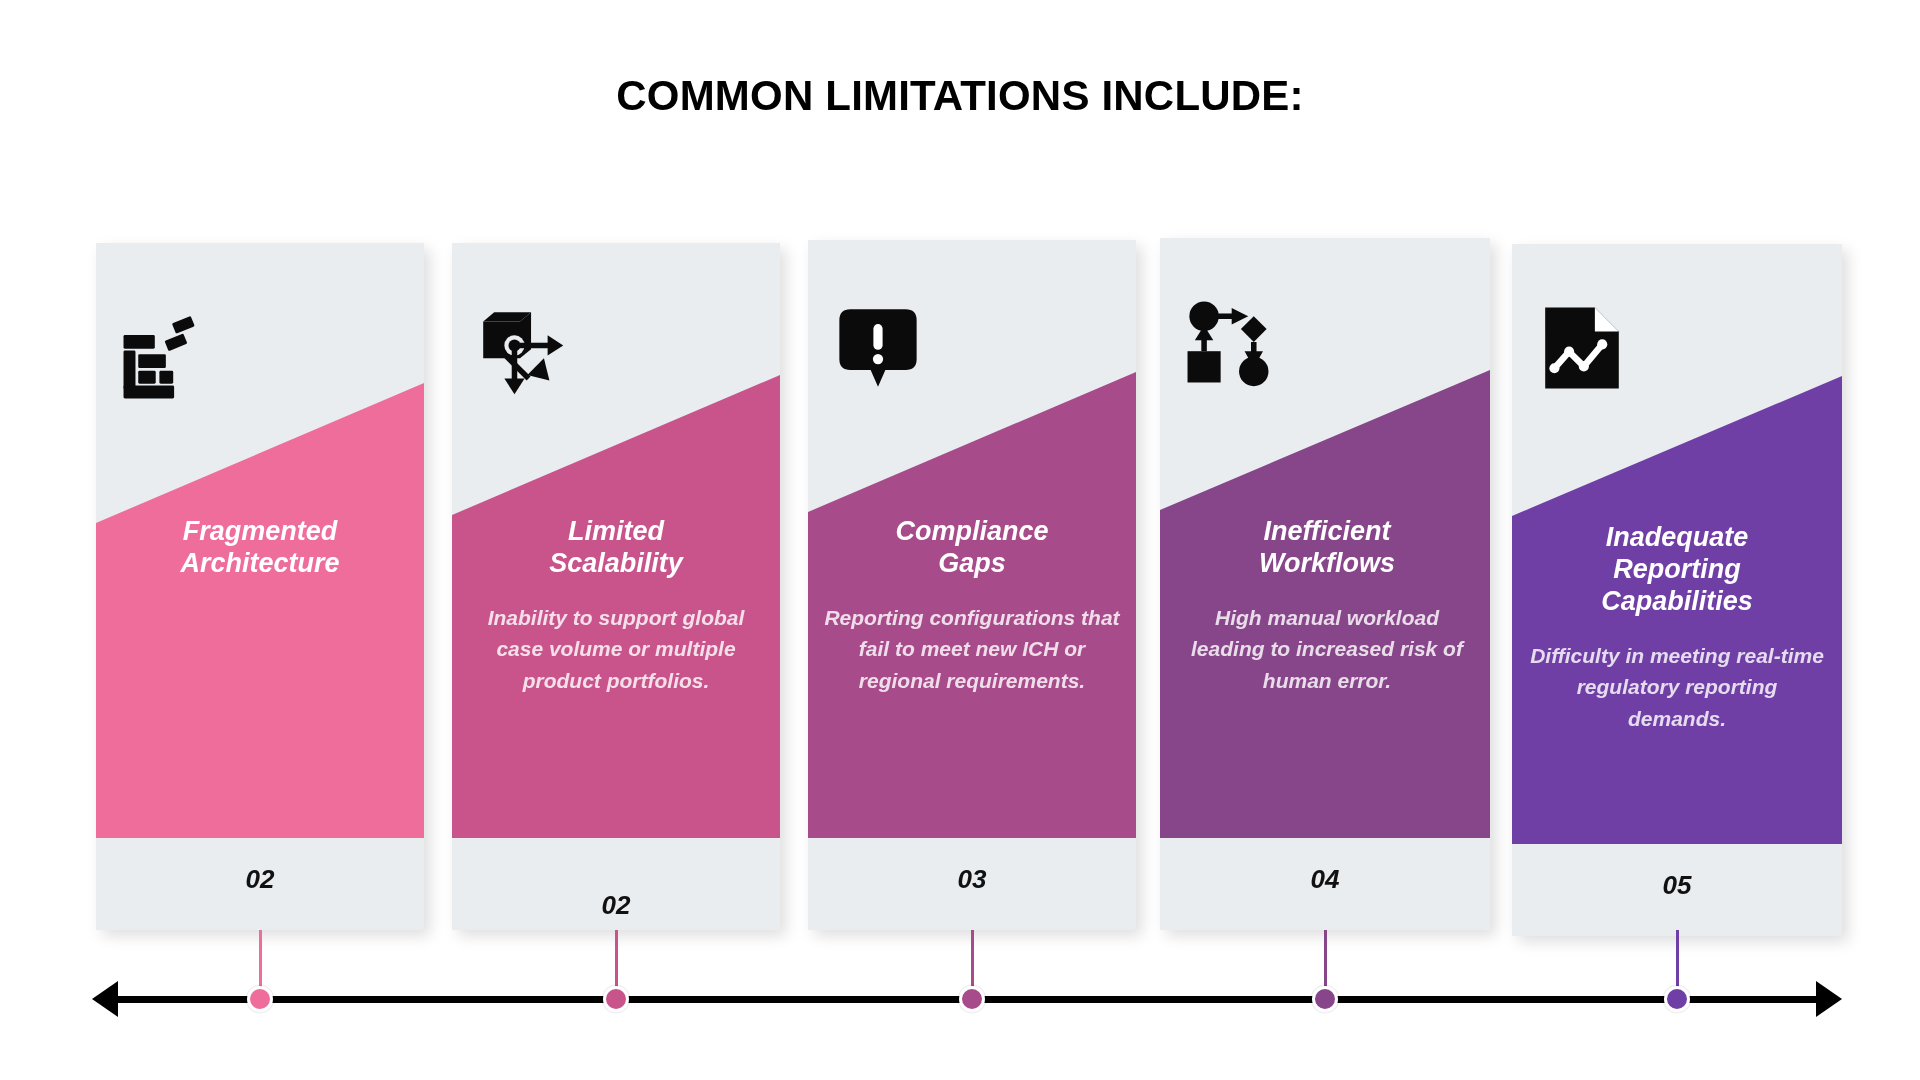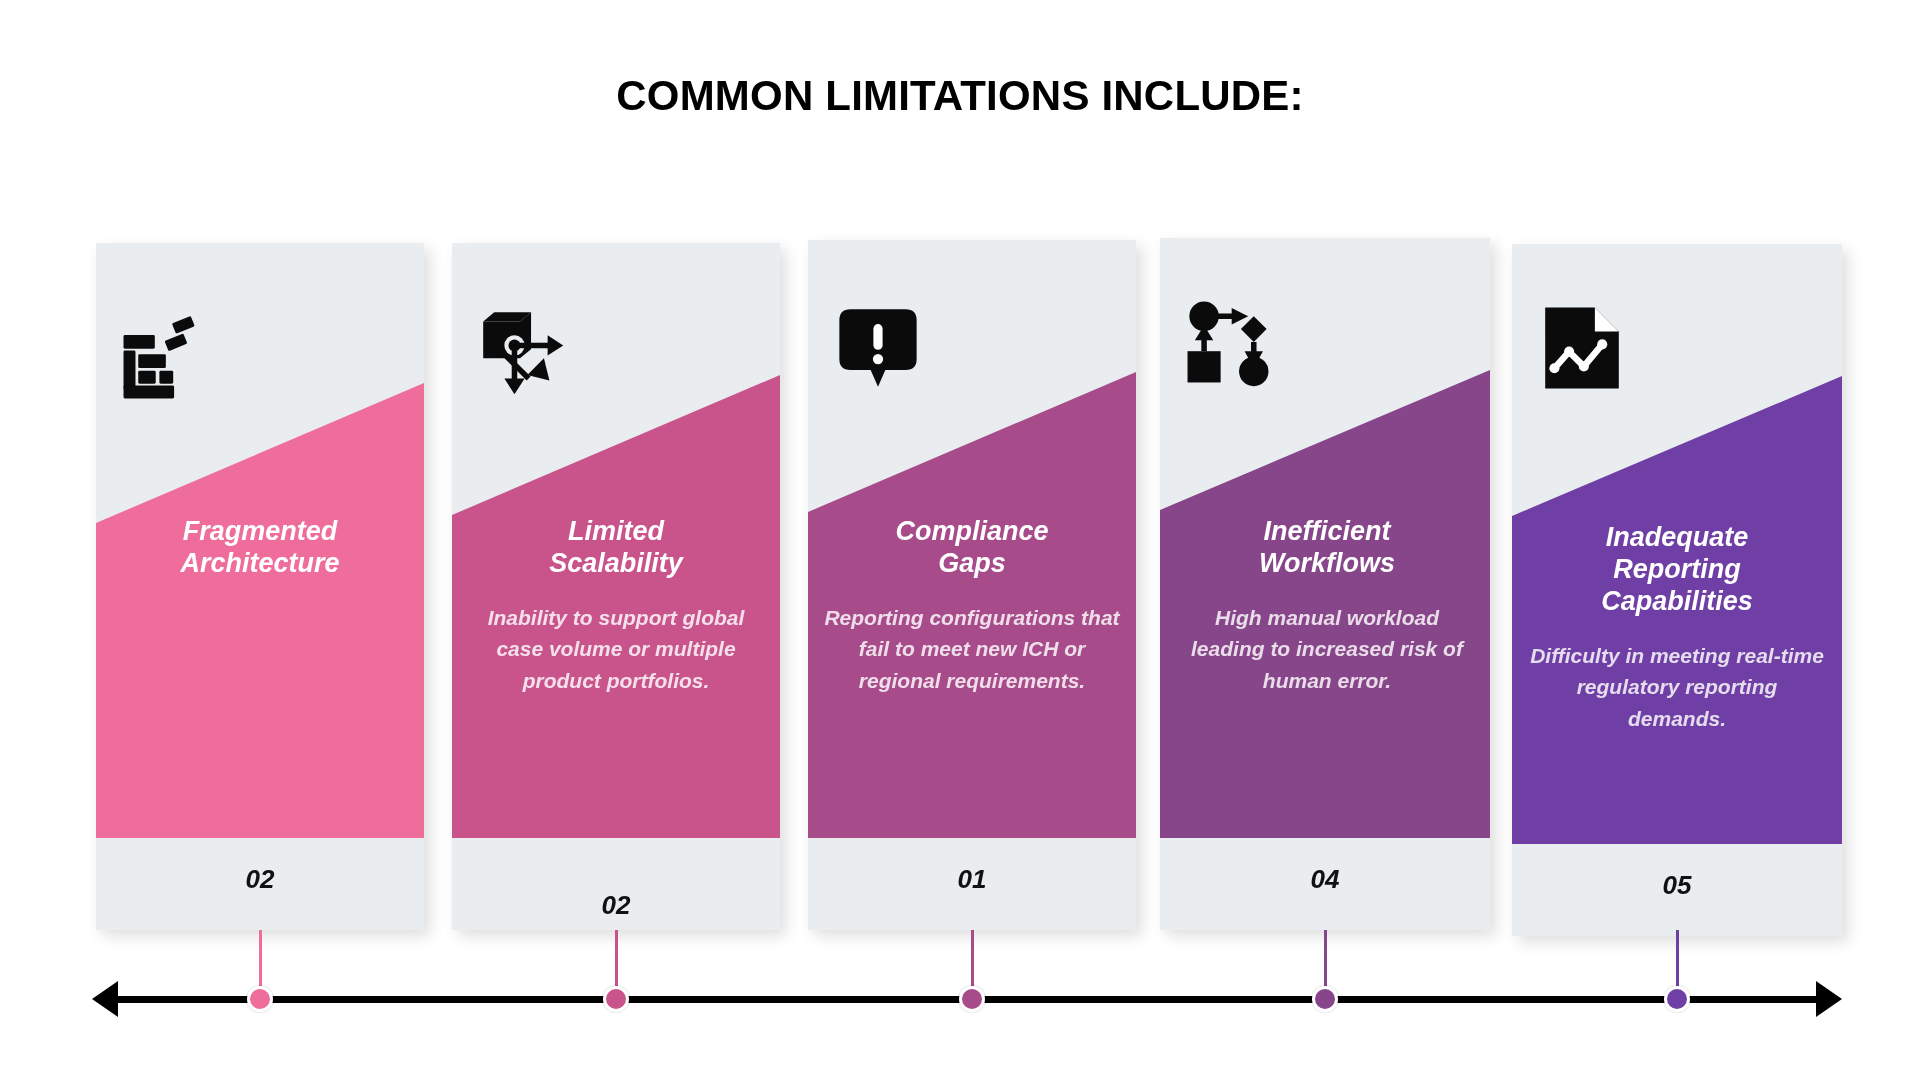--- a/index.html
+++ b/index.html
@@ -182,21 +182,21 @@
       <path d="M8 20 q0-12 12-12 h60 q12 0 12 12 v42 q0 12 -12 12 H58 L50 92 L42 74 H20 q-12 0 -12 -12 Z"></path>
       <rect x="45" y="24" width="10" height="28" rx="5" fill="#ffffff"></rect>
       <circle cx="50" cy="62" r="5.6" fill="#ffffff"></circle>
     </svg>
         </div>
         <div class="card-text" style="top: 276px;">
           <div class="card-title">Compliance
 Gaps</div>
           <div class="card-desc">Reporting configurations that fail to meet new ICH or regional requirements.</div>
         </div>
-        <div class="card-number" style="top: 624px;">01</div>
+        <div class="card-number" style="top: 624px;">03</div>
       </div>
       <div class="card" style="left: 1160px; top: 238px; width: 330px; height: 692px;">
         <div class="card-bg"></div>
         <div class="card-color" style="top: 132px; height: 468px;">
           <div class="fill" style="background: rgb(135, 69, 138); clip-path: polygon(0% 29.91%, 100% 0%, 100% 100%, 0% 100%);"></div>
         </div>
         <div class="card-icon" style="left: 22px; top: 58px;">
     <svg viewBox="0 0 100 100" fill="#0b0b0b">
       <circle cx="24" cy="22" r="16"></circle>
       <rect x="36" y="19" width="28" height="6"></rect>

